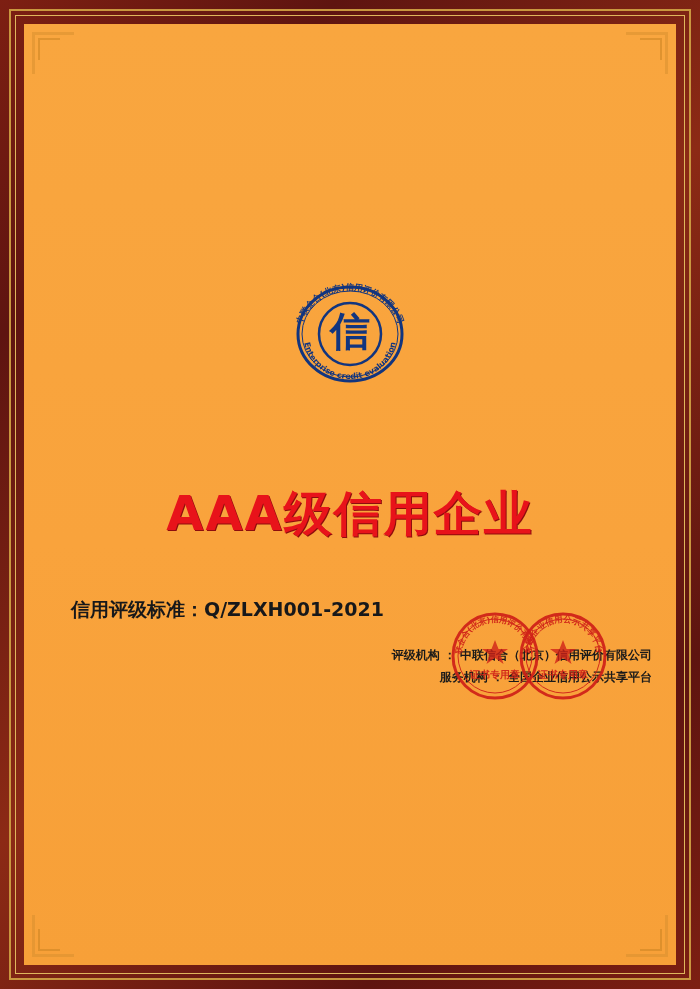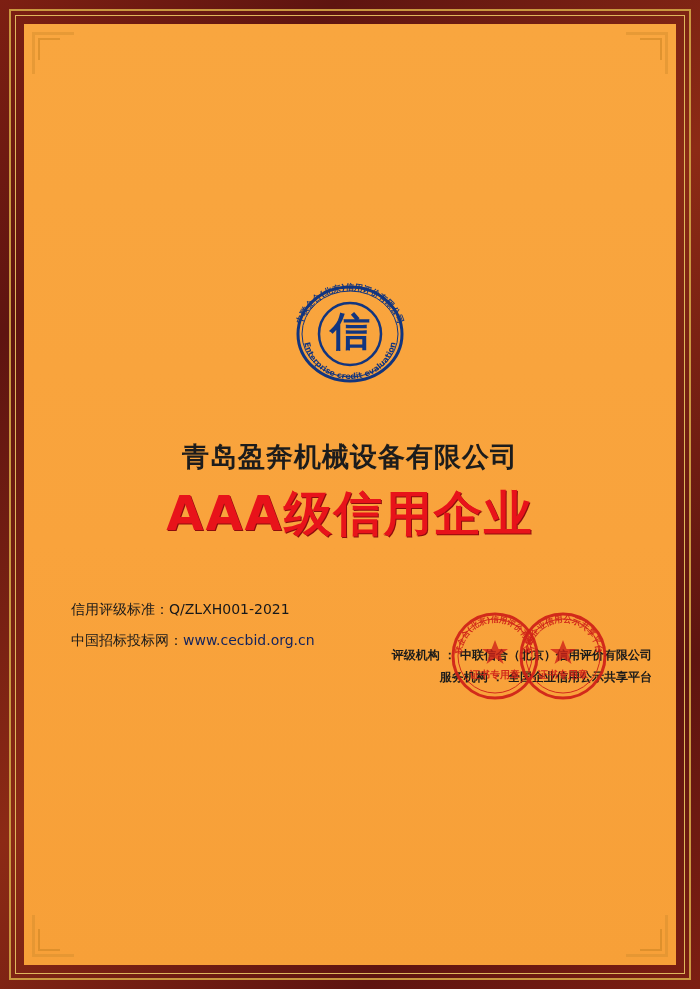--- a/index.html
+++ b/index.html
@@ -101,22 +101,22 @@
   }
 
   
   .details {
     position: absolute;
     left: 47px;
     top: 570px;
     width: 430px;
     color: #17181a;
     font-family: "DejaVu Sans", sans-serif;
-    font-size: 14px;
-    font-weight: normal;
+    font-size: 19px;
+    font-weight: bold;
     line-height: 31px;
   }
   .details .row { white-space: nowrap; }
   .details .link { color: #12235e; }
 
   
   .agency {
     position: absolute;
     right: 24px;
     top: 620px;
@@ -196,30 +196,26 @@
             <textPath href="#ringTop" startOffset="50%" text-anchor="middle" id="emblem-ring-top">中联企合(北京)信用评价有限公司</textPath>
           </text>
           <text font-family="DejaVu Sans, sans-serif" font-size="8" font-weight="bold" fill="#12357f">
             <textPath href="#ringBot" startOffset="50%" text-anchor="middle" id="emblem-ring-bottom">Enterprise credit evaluation</textPath>
           </text>
           <text x="64" y="55" font-family="DejaVu Sans, sans-serif" font-size="40" font-weight="bold" fill="#12357f" text-anchor="middle" dominant-baseline="middle" id="emblem-center-char">信</text>
         </svg>
       </div>
     </div>
 
-    <div class="company-name">青岛盈奔机械设备有限公司</div>
 
     <div class="grade-title">AAA级信用企业</div>
 
     <div class="details">
       <div class="row">
         <span>信用评级标准：</span><span>Q/ZLXH001-2021</span>
-      </div>
-      <div class="row">
-        <span>中国招标投标网：</span><span class="link">www.cecbid.org.cn</span>
       </div>
     </div>
 
     <div class="agency">
       <div>评级机构 ： 中联信合（北京）信用评价有限公司</div>
       <div>服务机构 ： 全国企业信用公示共享平台</div>
     </div>
 
     <div class="seals">
       <div class="seal seal-left">

